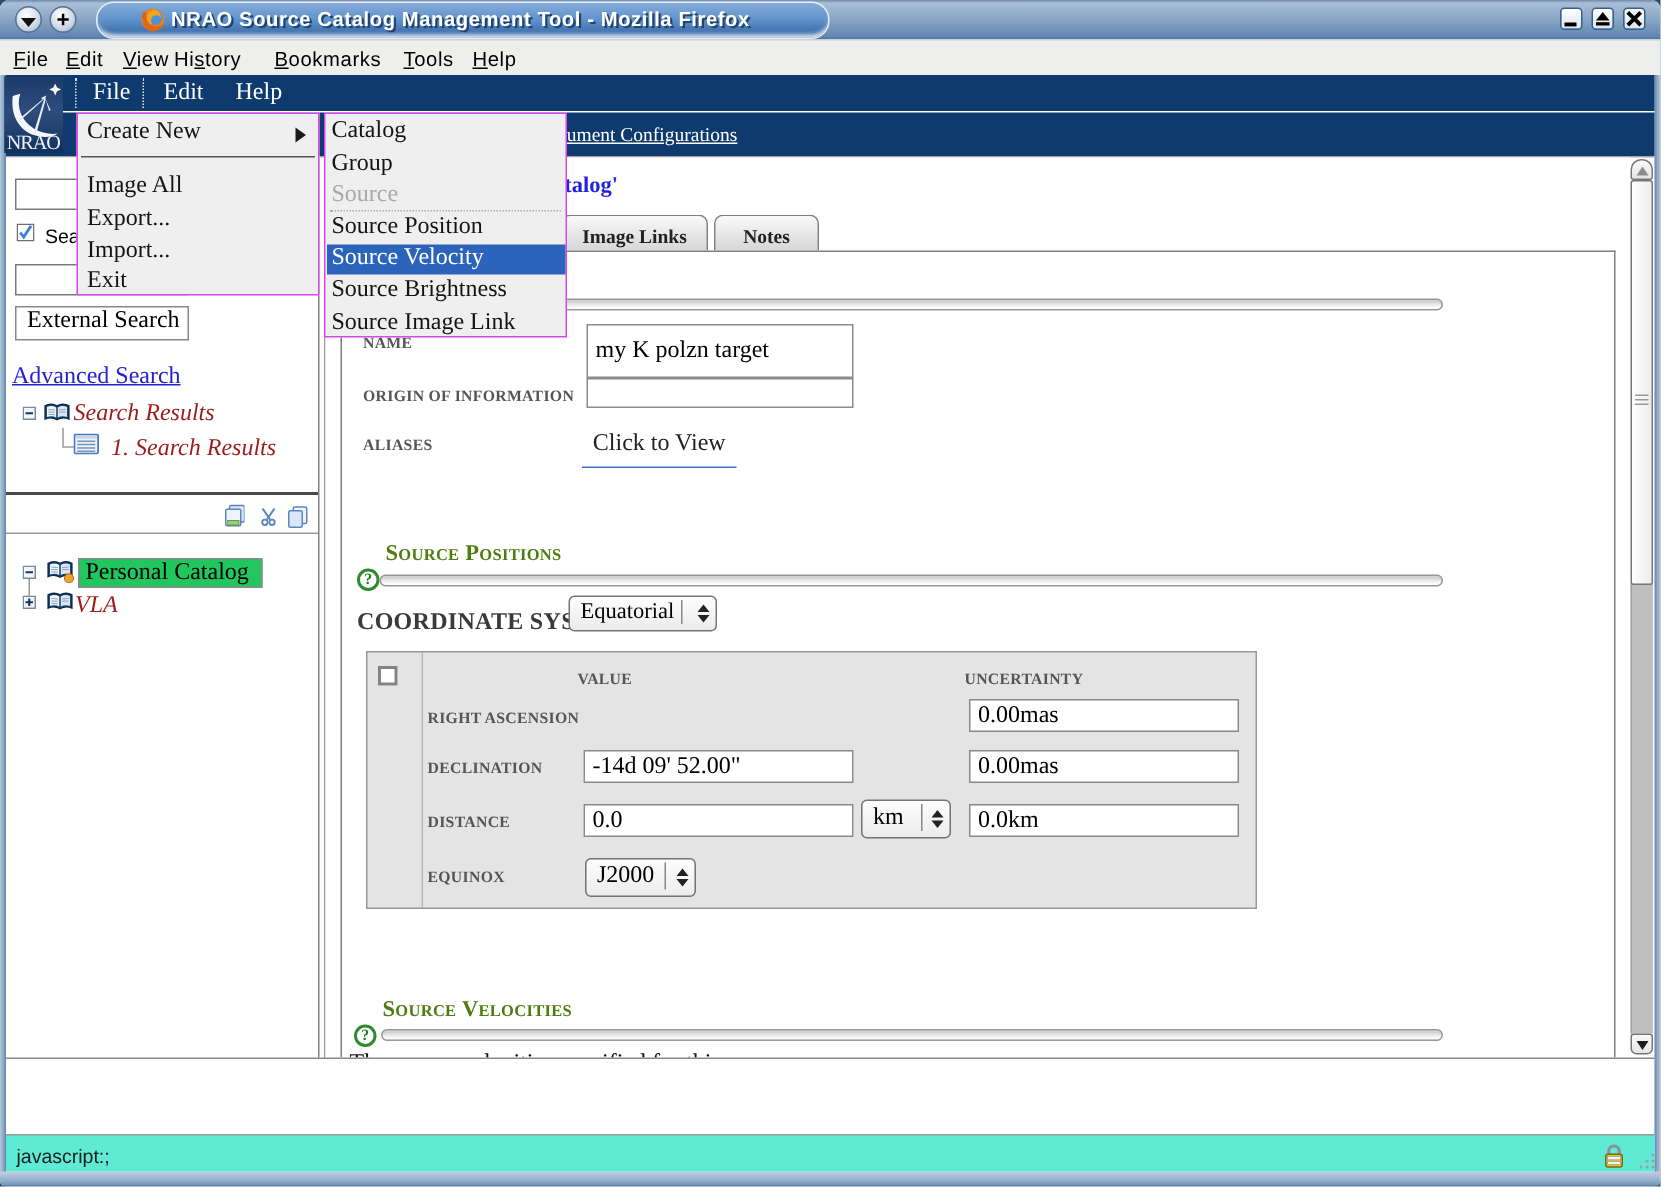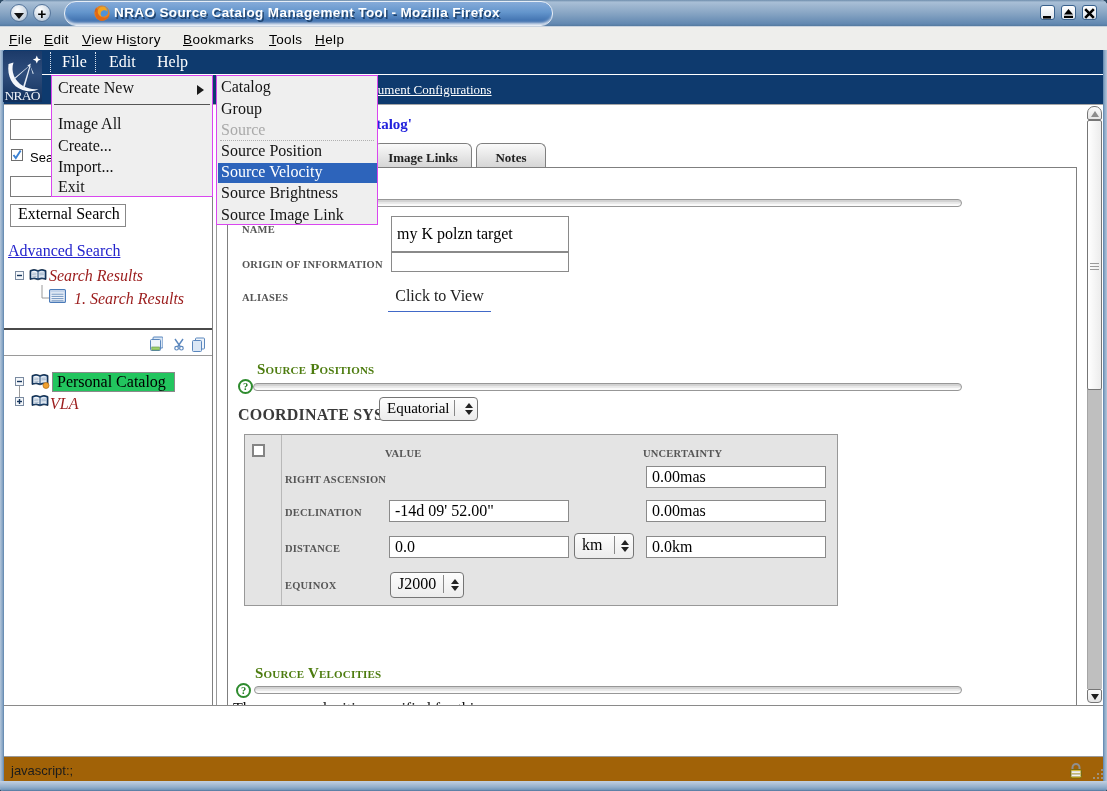--- a/index.html
+++ b/index.html
@@ -41,21 +41,21 @@
 .heading{position:absolute;font:bold 15px "Liberation Serif",serif;font-variant:small-caps;color:#4d7c0f;letter-spacing:.2px;}
 .tab{position:absolute;top:38px;height:24px;border:1px solid #7f7f7f;border-bottom:none;border-radius:6px 6px 0 0;background:linear-gradient(#fafafa,#e4e4e4 60%,#d6d6d6);box-sizing:border-box;font:bold 13px 'Liberation Serif',serif;color:#222;text-align:center;padding-top:6px;}
 .spin{position:absolute;right:3px;top:50%;transform:translateY(-50%);width:10px;height:14px;}
 .spin:before{content:"";position:absolute;left:1px;top:1px;width:0;height:0;border-left:4px solid transparent;border-right:4px solid transparent;border-bottom:5px solid #222;}
 .spin:after{content:"";position:absolute;left:1px;bottom:1px;width:0;height:0;border-left:4px solid transparent;border-right:4px solid transparent;border-top:5px solid #222;}
 
 .menu{position:absolute;background:#efefef;border:1px solid #d946ef;box-sizing:border-box;z-index:50;}
 .mi{position:absolute;left:6px;font:16px "Liberation Serif",serif;color:#141414;white-space:nowrap;}
 
 
-#statusbar{left:4px;top:756px;width:1099px;height:25px;background:#a16207;border-top:1px solid #9a9a9a;box-sizing:border-box;}
+#statusbar{left:4px;top:756px;width:1099px;height:25px;background:#5eead4;border-top:1px solid #9a9a9a;box-sizing:border-box;}
 </style></head>
 <body>
 <svg width="0" height="0" style="position:absolute">
     <defs>
  <g id="book">
   <path d="M1 2.5 Q5 0.3 9 2.5 Q13 0.3 17 2.5 L17 11.5 Q13 9.7 9 11.8 Q5 9.7 1 11.5 Z" fill="#16406f" stroke="#0c2440" stroke-width="0.8"></path>
   <path d="M2.3 3.4 Q5.5 1.9 8.5 3.7 L8.5 10.3 Q5.5 8.9 2.3 10 Z" fill="#f2f5f9"></path>
   <path d="M15.7 3.4 Q12.5 1.9 9.5 3.7 L9.5 10.3 Q12.5 8.9 15.7 10 Z" fill="#dde6f0"></path>
   <g stroke="#8ba3bd" stroke-width="0.7">
           <line x1="3.2" y1="5" x2="7.6" y2="5.3"></line>
@@ -317,21 +317,21 @@
           <circle cx="12" cy="10" r="1"></circle>
         </g>
   </svg>
  </div>
 
  <div class="menu" id="menu1" style="left:51px;top:75px;width:162px;height:122px;">
   <div class="mi" style="top:3px;">Create New</div>
   <div class="abs" style="right:8px;top:9px;width:0;height:0;border-top:5px solid transparent;border-bottom:5px solid transparent;border-left:7px solid #1a1a1a;"></div>
   <div class="abs" style="left:2px;top:28px;width:156px;height:1px;background:#555;"></div>
   <div class="mi" style="top:39px;">Image All</div>
-  <div class="mi" style="top:61px;">Create...</div>
+  <div class="mi" style="top:61px;">Export...</div>
   <div class="mi" style="top:82px;">Import...</div>
   <div class="mi" style="top:102px;">Exit</div>
  </div>
  <div class="menu" id="menu2" style="left:216px;top:75px;width:162px;height:150px;">
   <div class="mi" style="top:2px;left:4px;">Catalog</div>
   <div class="mi" style="top:24px;left:4px;">Group</div>
   <div class="mi" style="top:45px;left:4px;color:#a9a9a9;">Source</div>
   <div class="abs" style="left:3px;top:64px;width:154px;height:1px;border-top:1px dotted #b0b0b0;"></div>
   <div class="mi" style="top:66px;left:4px;">Source Position</div>
   <div class="abs" style="left:1px;top:87px;width:159px;height:20px;background:#2d64bb;"></div>

